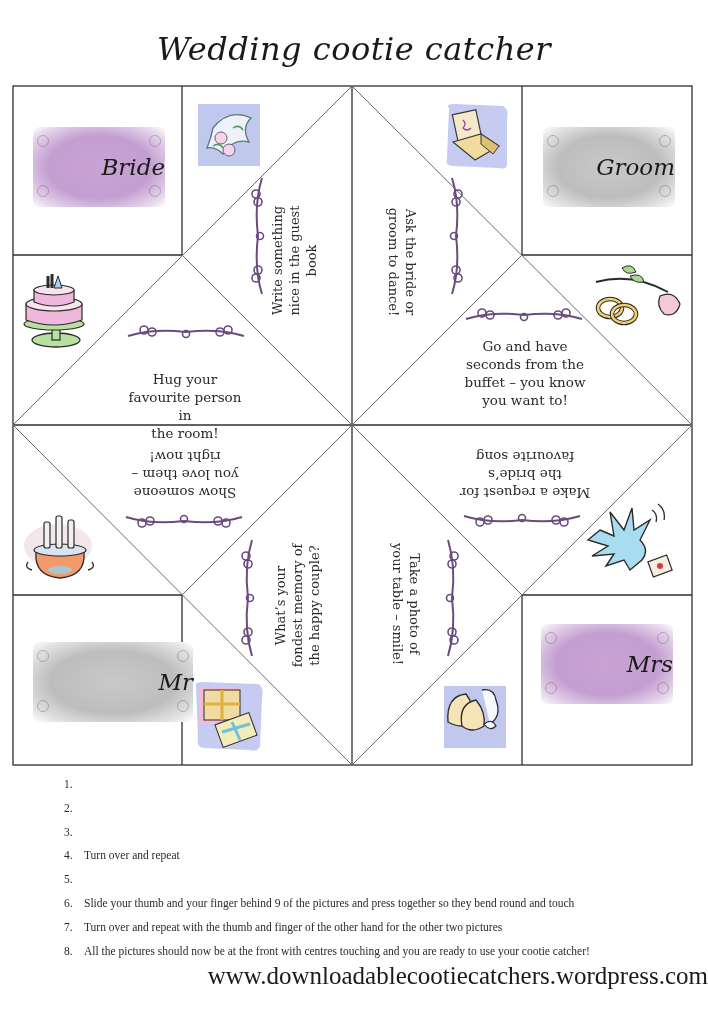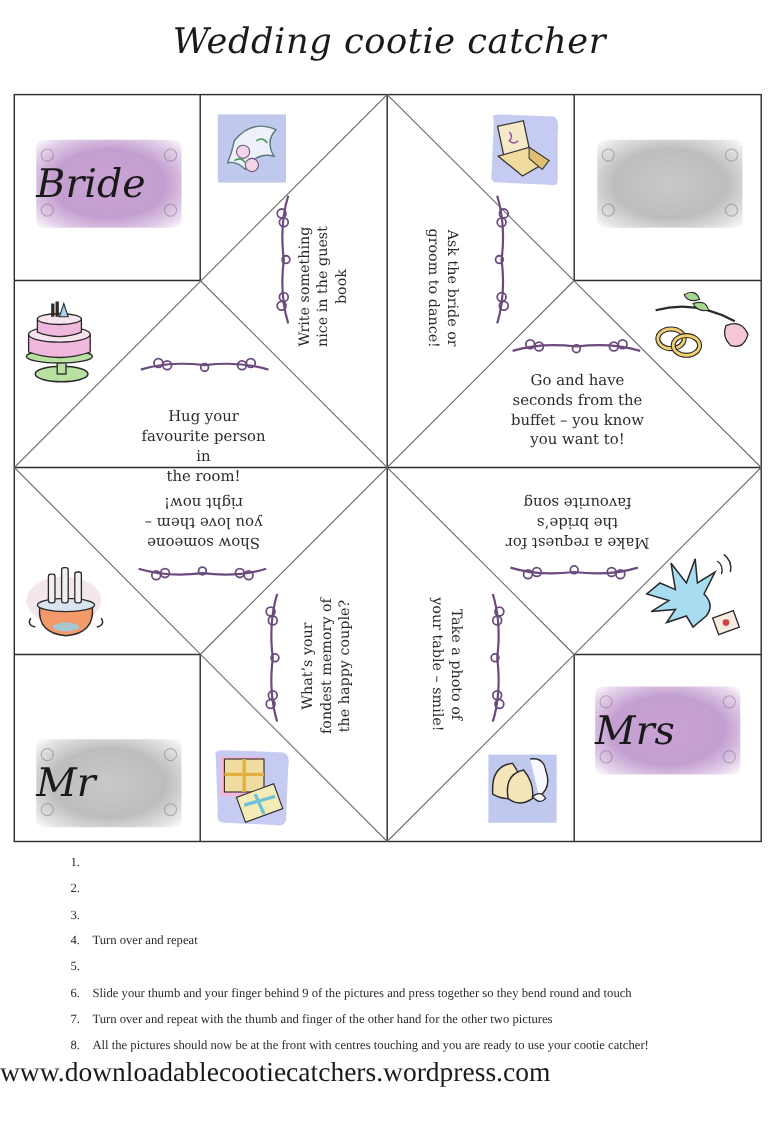--- a/index.html
+++ b/index.html
@@ -1,30 +1,30 @@
 <!DOCTYPE html>
 <html><head>
 <meta charset="utf-8">
 <style>
   html, body { margin:0; padding:0; background:#ffffff; }
   body { width:708px; height:1023px; position:relative; overflow:hidden; font-family:"Liberation Serif", serif; color:#222; }
-  .title { position:absolute; left:0; top:18px; width:708px; text-align:center; font-family:"DejaVu Serif", serif; font-style:italic; font-size:32px; color:#1a1a1a; letter-spacing:0.5px; }
+  .title { position:absolute; left:0; top:30px; width:708px; text-align:center; font-family:"DejaVu Serif", serif; font-style:italic; font-size:32px; color:#1a1a1a; letter-spacing:0.5px; }
   svg.grid { position:absolute; left:0; top:0; }
-  .nameplate { position:absolute; width:132px; height:80px; border-radius:6px; display:flex; align-items:center; justify-content:flex-start; font-family:"DejaVu Serif", serif; font-style:italic; font-size:36px; color:#1a1a1a; }
+  .nameplate { position:absolute; width:132px; height:80px; border-radius:6px; display:flex; align-items:center; justify-content:flex-end; font-family:"DejaVu Serif", serif; font-style:italic; font-size:23px; color:#1a1a1a; }
   .nameplate.purple { background:radial-gradient(ellipse at center, #c9a3d4 0%, #c39ed0 55%, #e6d6ec 85%, #ffffff 100%); }
   .nameplate.grey { background:radial-gradient(ellipse at center, #c9c9c9 0%, #bdbdbd 55%, #e4e4e4 85%, #ffffff 100%); }
   .nameplate .swirl { position:absolute; width:10px; height:10px; border:1.5px solid rgba(90,70,90,0.35); border-radius:50%; }
   .msg { position:absolute; font-family:"DejaVu Serif", serif; font-size:13.5px; line-height:18px; text-align:center; color:#2a2a2a; white-space:pre-line; }
   .vtext { position:absolute; font-family:"DejaVu Serif", serif; font-size:13px; line-height:17px; text-align:center; color:#2a2a2a; white-space:pre-line; transform-origin:center center; }
   .vine { position:absolute; }
   .icon-box { position:absolute; }
   .instructions { position:absolute; left:64px; top:778px; margin:0; padding:0; list-style:none; font-family:"Liberation Serif", serif; font-size:11.5px; color:#2a2a2a; }
   .instructions li { height:23.8px; display:flex; }
   .instructions .num { width:20px; display:inline-block; }
-  .url { position:absolute; left:0; top:962px; width:708px; text-align:left; font-family:"Liberation Serif", serif; font-size:25px; color:#1a1a1a; }
+  .url { position:absolute; left:0; top:962px; width:708px; text-align:right; font-family:"Liberation Serif", serif; font-size:25px; color:#1a1a1a; }
 </style>
 </head>
 <body>
 
 <div class="title">Wedding cootie catcher</div>
 
 <svg class="grid" width="708" height="1023">
   <g stroke="#2e2e2e" stroke-width="1.3" fill="none">
     <rect x="13" y="86" width="679" height="679"></rect>
 
@@ -54,22 +54,23 @@
     <span class="swirl" style="right:4px;top:8px;"></span>
   <span class="swirl" style="left:4px;bottom:10px;"></span>
     <span class="swirl" style="right:4px;bottom:10px;"></span>
   <span>Bride</span>
 </div>
 <div class="nameplate grey" style="left:543px; top:127px;">
   <span class="swirl" style="left:4px;top:8px;"></span>
     <span class="swirl" style="right:4px;top:8px;"></span>
   <span class="swirl" style="left:4px;bottom:10px;"></span>
     <span class="swirl" style="right:4px;bottom:10px;"></span>
-</div>
-<div class="nameplate grey" style="left:33px; top:672px;">
+  <span>Groom</span>
+</div>
+<div class="nameplate grey" style="left:33px; top:642px;padding-left:28px;">
   <span class="swirl" style="left:4px;top:8px;"></span>
     <span class="swirl" style="right:4px;top:8px;"></span>
   <span class="swirl" style="left:4px;bottom:10px;"></span>
     <span class="swirl" style="right:4px;bottom:10px;"></span>
   <span>Mr</span>
 </div>
 <div class="nameplate purple" style="left:541px; top:624px;">
   <span class="swirl" style="left:4px;top:8px;"></span>
     <span class="swirl" style="right:4px;top:8px;"></span>
   <span class="swirl" style="left:4px;bottom:10px;"></span>

